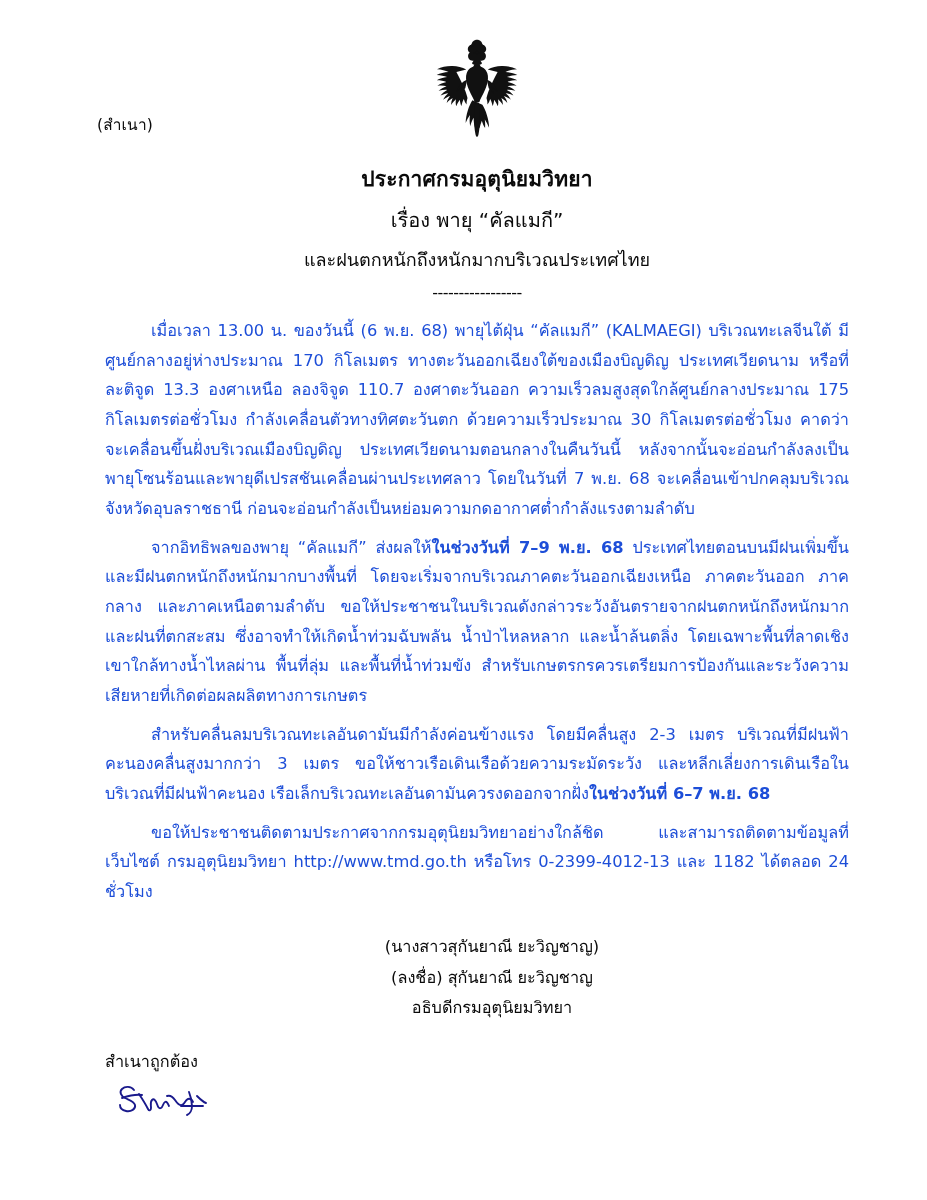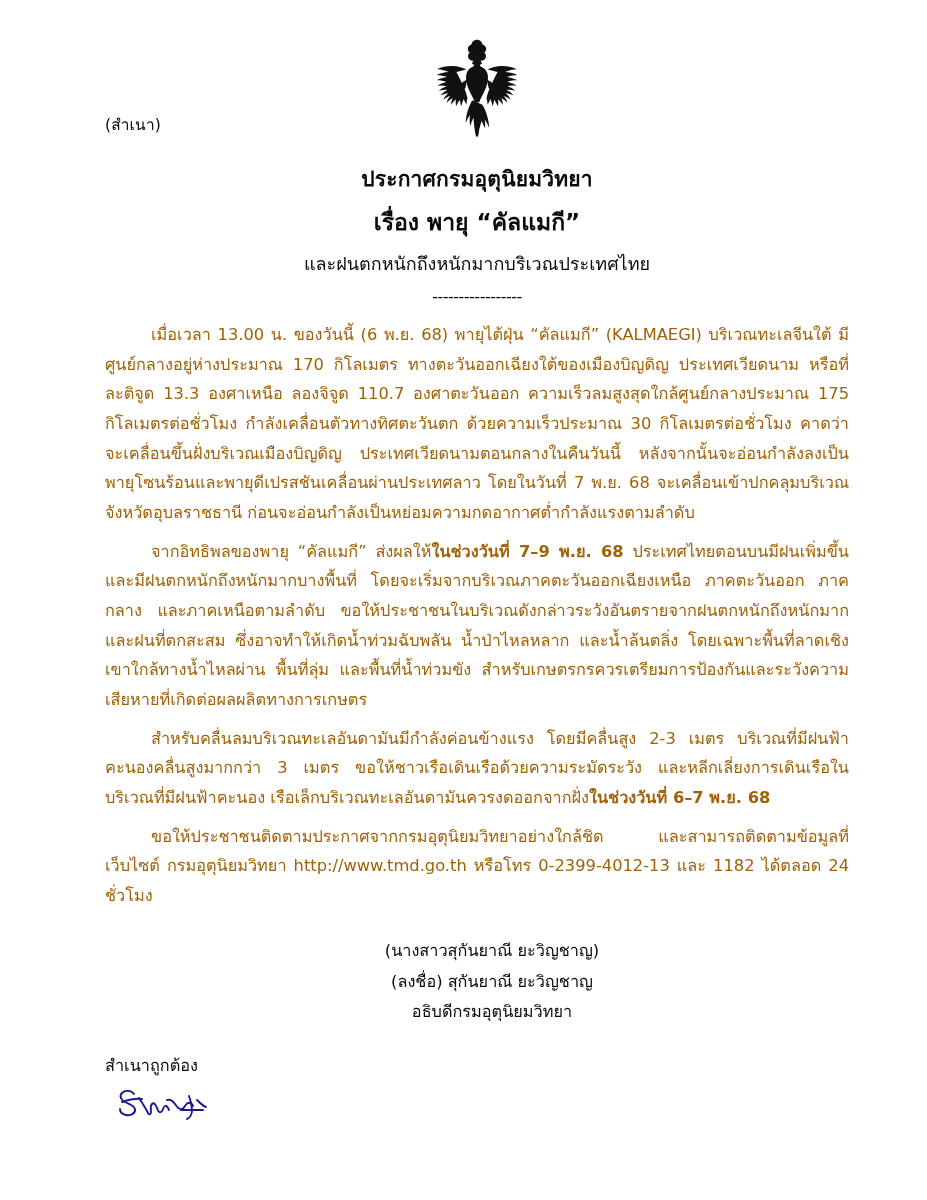--- a/index.html
+++ b/index.html
@@ -24,40 +24,40 @@
     margin-top: 8px;
     margin-bottom: 2px;
   }
   .emblem {
     width: 112px;
     height: 106px;
   }
   
   .copy-mark {
     position: absolute;
-    left: 105px;
+    left: 97px;
     top: 112px;
     font-size: 15.5px;
     letter-spacing: 0.2px;
   }
   
   .heading {
     text-align: center;
     margin-top: 18px;
   }
   .h-line1 {
     font-size: 21px;
     font-weight: bold;
     letter-spacing: 0.2px;
     margin-bottom: 9px;
     text-align: center;
   }
   .h-line2 {
-    font-size: 23px;
-    font-weight: bold;
+    font-size: 20px;
+    font-weight: normal;
     margin-bottom: 9px;
   }
   .h-line3 {
     font-size: 18px;
     font-weight: normal;
     margin-bottom: 9px;
   }
   .h-line4 {
     font-size: 18px;
     font-weight: bold;
@@ -69,21 +69,21 @@
     margin-top: 4px;
     margin-bottom: 4px;
   }
   
   .body-text {
     margin-top: 14px;
     font-size: 16.3px;
     line-height: 1.82;
     text-align: justify;
     text-justify: inter-word;
-    color: #a16207;
+    color: #1d4ed8;
   }
   .para { margin: 0 0 0 0; text-indent: 46px; }
   .para + .para { margin-top: 9px; }
   .b { font-weight: bold; }
   
   .issue {
     margin-top: 26px;
     text-align: center;
     font-size: 16.3px;
     line-height: 1.85;

